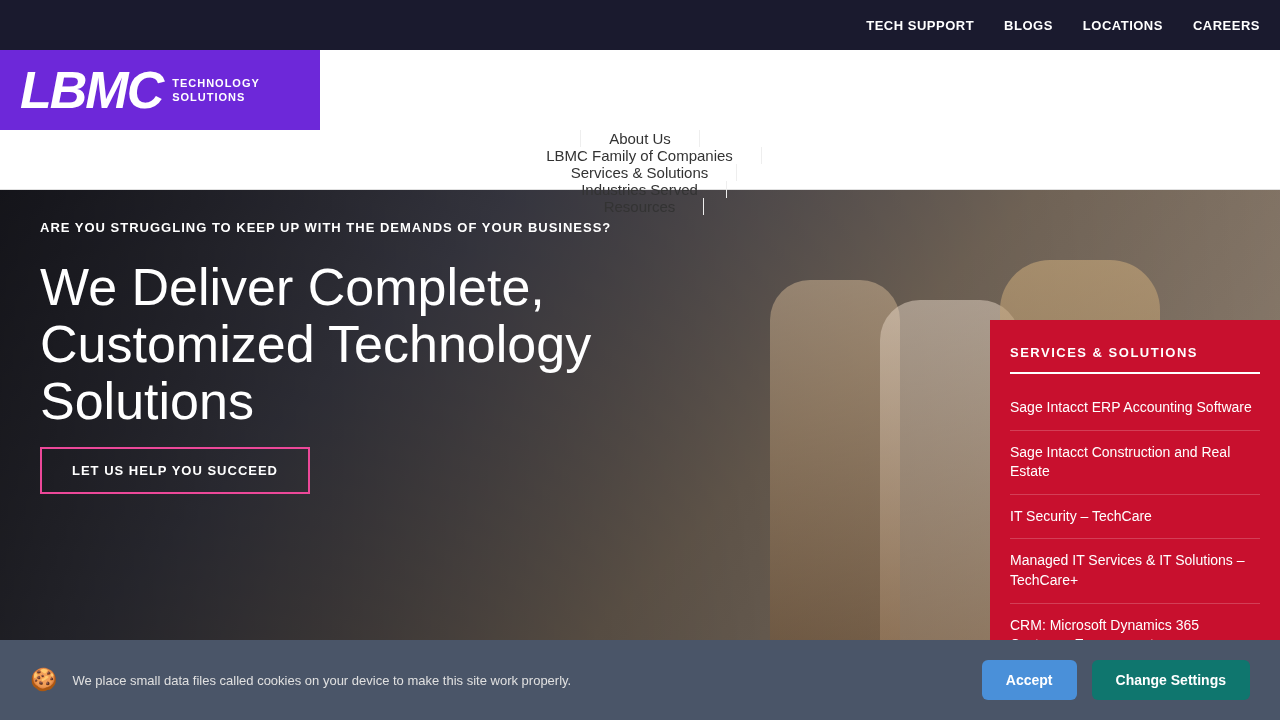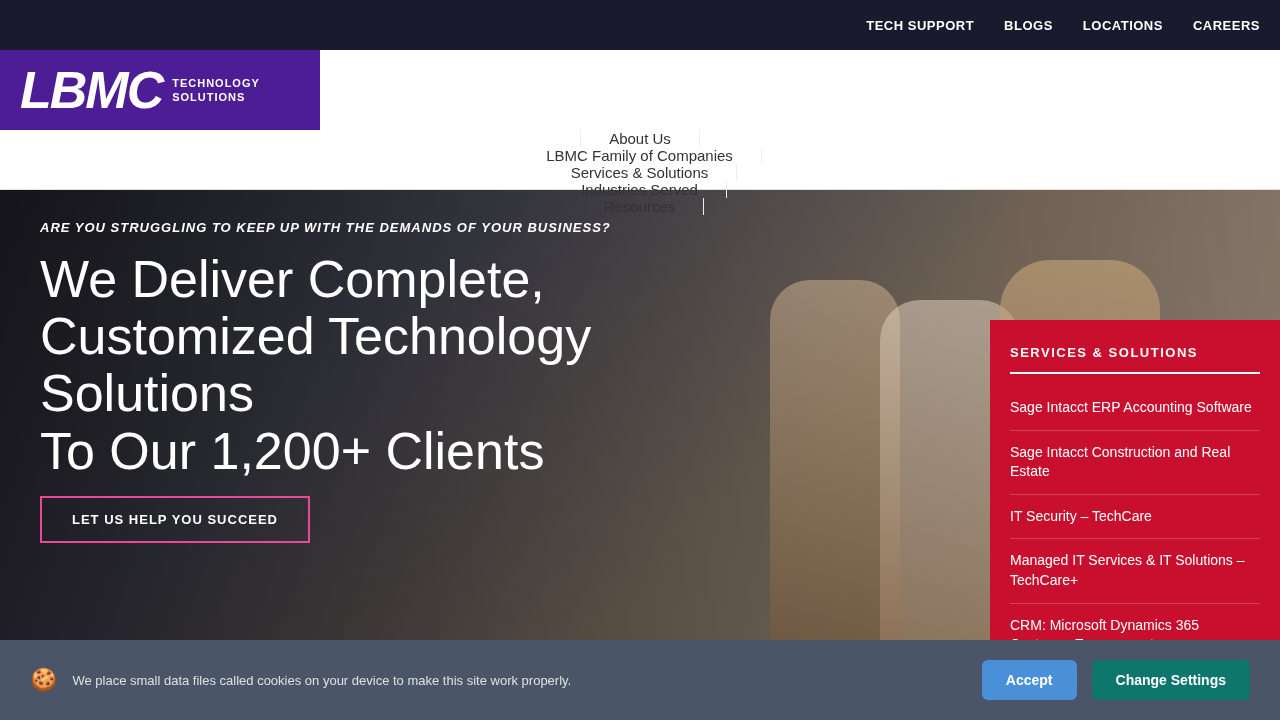--- a/index.html
+++ b/index.html
@@ -26,21 +26,21 @@
     
     .header-main {
       display: flex;
       align-items: stretch;
       height: 80px;
       background: #fff;
       position: relative;
       z-index: 10;
     }
     .logo-block {
-      background: #4c1d95;
+      background: #6d28d9;
       display: flex;
       align-items: center;
       padding: 0 20px;
       min-width: 320px;
     }
     .logo-lbmc {
       color: #fff;
       font-size: 52px;
       font-weight: 900;
       letter-spacing: -2px;
@@ -127,23 +127,22 @@
       left: 0;
       padding: 30px 40px;
       color: #fff;
       width: 700px;
     }
     .hero-subtitle {
       font-size: 13px;
       font-weight: bold;
       letter-spacing: 1px;
       color: #fff;
-      margin-bottom: 16px;
+      margin-bottom: 24px;
       text-transform: uppercase;
-      font-style: italic;
     }
     .hero-title {
       font-size: 52px;
       font-weight: 400;
       line-height: 1.1;
       color: #fff;
       margin-bottom: 16px;
     }
     .hero-cta {
       display: inline-block;
@@ -292,21 +291,20 @@
       <div class="person3"></div>
       <div class="person2"></div>
       <div class="person1"></div>
 
       <div class="hero-content">
         <div class="hero-subtitle">ARE YOU STRUGGLING TO KEEP UP WITH THE DEMANDS OF YOUR BUSINESS?</div>
         <div class="hero-title">
           <span>We Deliver Complete,</span><br>
           <span>Customized Technology</span><br>
           <span>Solutions</span><br>
-          <span>To Our 1,200+ Clients</span>
         </div>
         <button class="hero-cta">LET US HELP YOU SUCCEED</button>
       </div>
     </div>
 
     <div class="sidebar">
       <div class="sidebar-title">SERVICES &amp; SOLUTIONS</div>
       <div class="sidebar-item">Sage Intacct ERP Accounting Software</div>
       <div class="sidebar-item">Sage Intacct Construction and Real Estate</div>
       <div class="sidebar-item">IT Security – TechCare</div>

